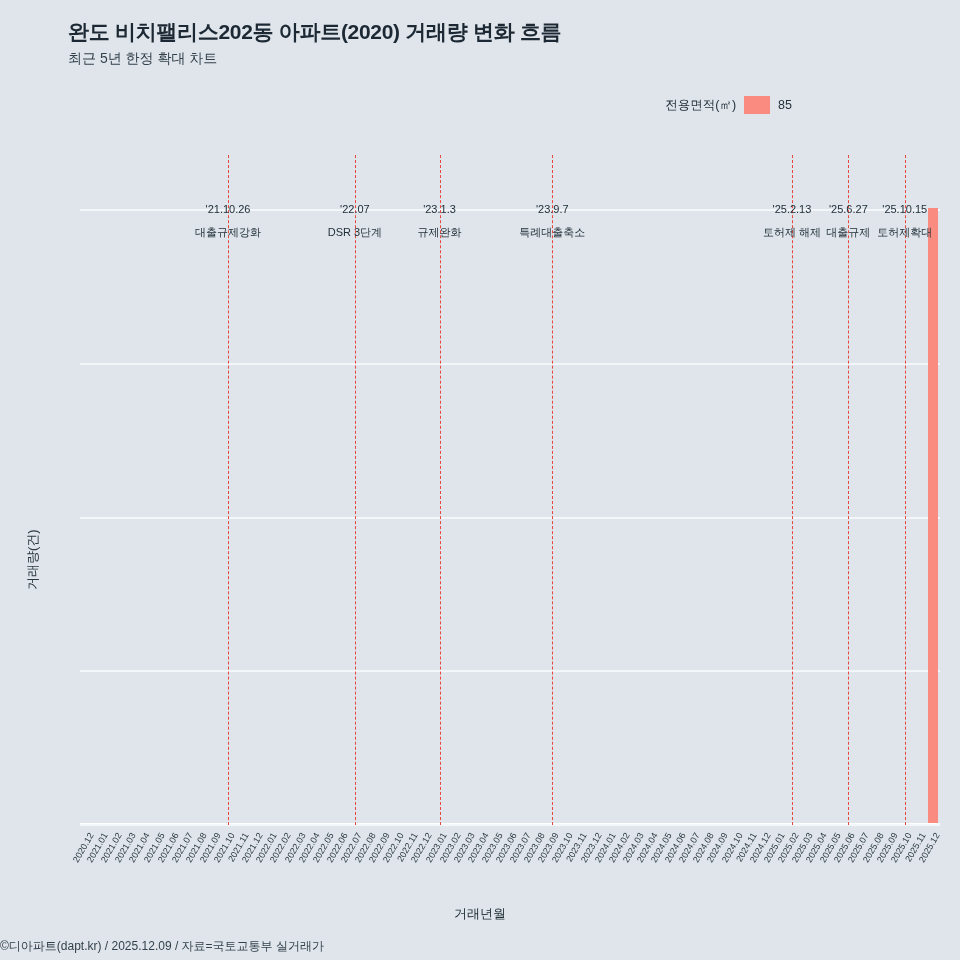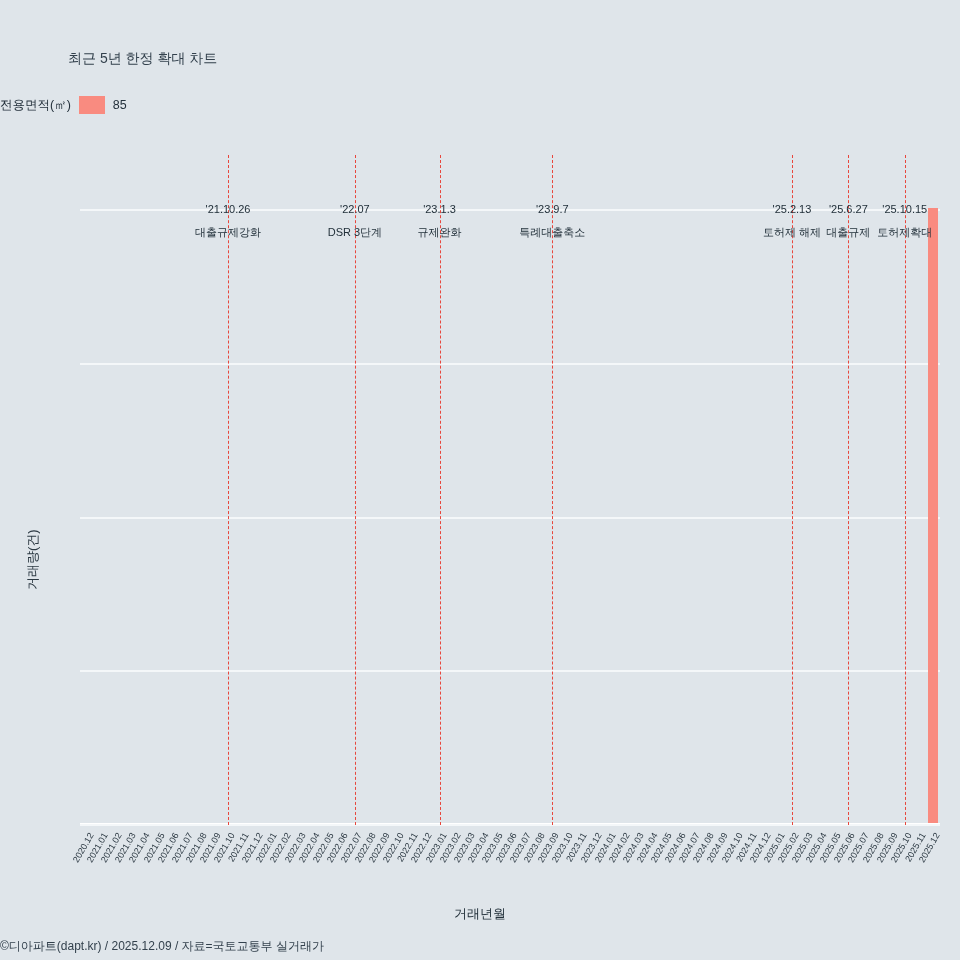--- a/index.html
+++ b/index.html
@@ -34,21 +34,21 @@
     left: 68px;
     top: 50px;
     font-size: 14px;
     color: #33414d;
   }
   .legend {
     position: absolute;
     left: 0;
     top: 96px;
     width: 792px;
-    text-align: left;
+    text-align: right;
     font-size: 12.5px;
     color: #24313c;
   }
   .legend-inner {
     display: inline-flex;
     align-items: center;
     gap: 8px;
   }
   .legend-swatch {
     display: inline-block;
@@ -150,20 +150,21 @@
     text-align: left;
     font-size: 12px;
     color: #33414d;
   }
 </style>
 </head>
 <body>
 
 <div class="chart-root">
 
+  <div class="title">완도 비치팰리스202동 아파트(2020) 거래량 변화 흐름</div>
   <div class="subtitle">최근 5년 한정 확대 차트</div>
 
   <div class="legend">
     <span class="legend-inner">
       <span>전용면적(㎡)</span>
       <span class="legend-swatch"></span>
       <span>85</span>
     </span>
   </div>
 

